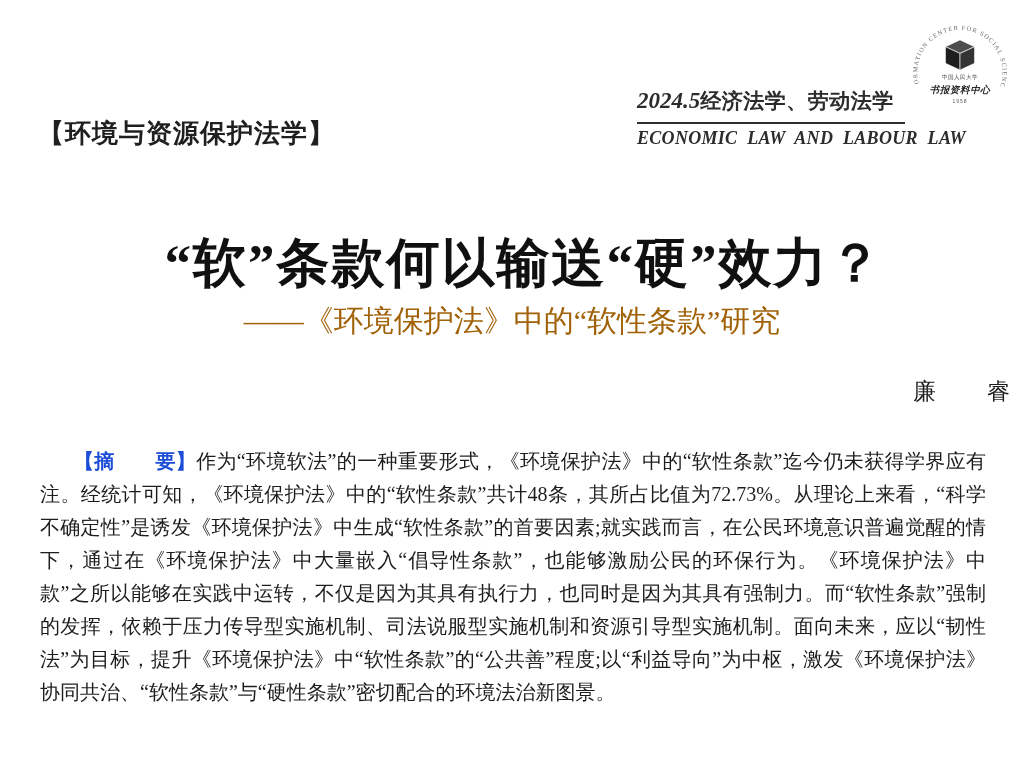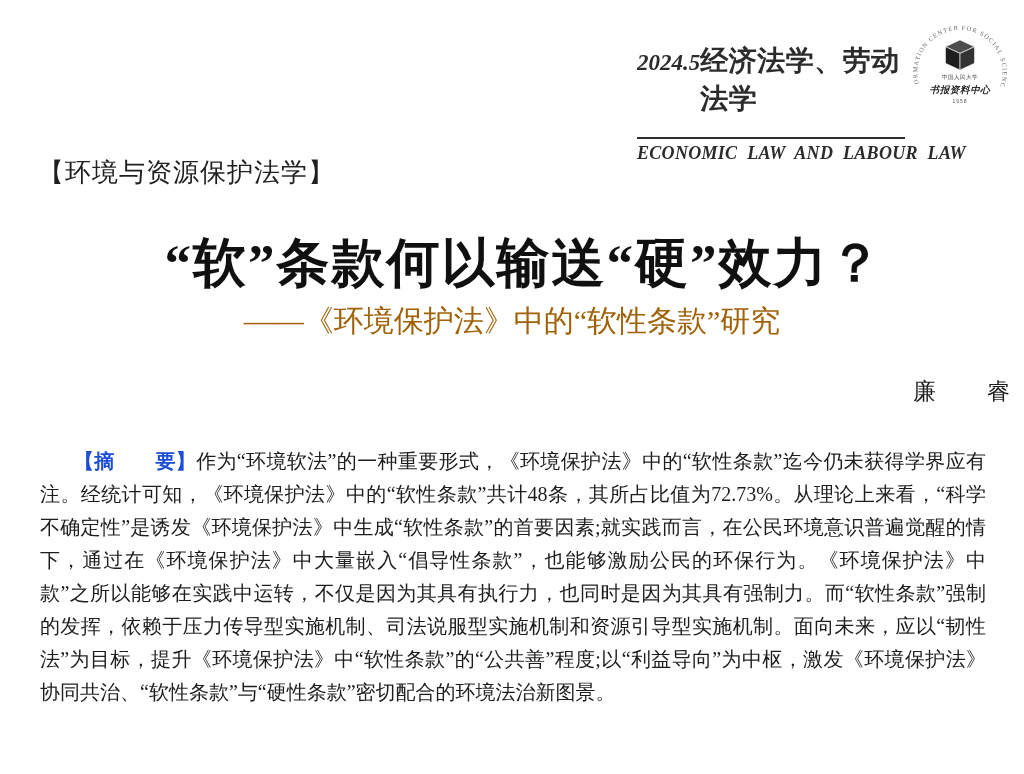--- a/index.html
+++ b/index.html
@@ -4,43 +4,43 @@
 <style>
   html,body{margin:0;padding:0;background:#ffffff;}
   .page{
     position:relative;width:1024px;height:774px;background:#ffffff;overflow:hidden;
     font-family:"Liberation Serif","DejaVu Serif",serif;color:#1c1c1c;
   }
 
   
   .jheader{position:absolute;top:42px;left:637px;width:268px;color:#2c2c2c;}
   .jheader-row{display:flex;justify-content:flex-start;align-items:baseline;
-    padding-bottom:19px;border-bottom:2px solid #2e2e2e;}
+    padding-bottom:7px;border-bottom:2px solid #2e2e2e;}
   .issue{font-style:italic;font-weight:bold;font-size:23px;
     font-family:"Liberation Serif","DejaVu Serif",serif;}
   .section-cn{font-family:Liberation Serif, serif;
-    font-weight:bold;font-size:28px;letter-spacing:0.5px;}
+    font-weight:bold;font-size:21px;letter-spacing:0.5px;margin-top:45px;}
   .section-en{margin-top:4px;font-style:italic;font-weight:bold;font-size:18px;
     letter-spacing:0.3px;word-spacing:5px;white-space:nowrap;}
 
   
   .seal{position:absolute;top:16px;left:908px;width:104px;height:104px;}
   .ring-text{font-family:"Liberation Serif","DejaVu Serif",serif;
     font-size:6.1px;letter-spacing:1.1px;fill:#6a6a6a;}
   .seal-uni{font-family:"Liberation Sans","DejaVu Sans",sans-serif;
     font-size:5.4px;fill:#3a3a3a;letter-spacing:0.4px;}
   .seal-name{font-family:"Liberation Serif","DejaVu Serif",serif;
     font-size:9.2px;font-style:italic;font-weight:bold;fill:#2b2b2b;letter-spacing:0.6px;}
   .seal-year{font-family:"Liberation Sans","DejaVu Sans",sans-serif;
     font-size:4.8px;fill:#575757;letter-spacing:1px;}
 
   
   .category{position:absolute;top:116px;left:38px;
     font-family:"Liberation Sans","DejaVu Sans",sans-serif;
-    font-weight:normal;font-size:26px;letter-spacing:1px;color:#1f1f1f;margin-top:39px;}
+    font-weight:bold;font-size:26px;letter-spacing:1px;color:#1f1f1f;}
 
   
   .title{position:absolute;top:216px;left:0;width:100%;margin:12px;text-align:center;
     font-size:53px;font-weight:bold;letter-spacing:2px;color:#101010;}
   .subtitle{position:absolute;top:301px;left:0;width:100%;text-align:center;
     font-size:30px;font-weight:normal;color:#a16207;}
   .author{position:absolute;top:376px;left:0;width:100%;text-align:right;
     font-size:23px;letter-spacing:14px;color:#1e1e1e;}
 
   

